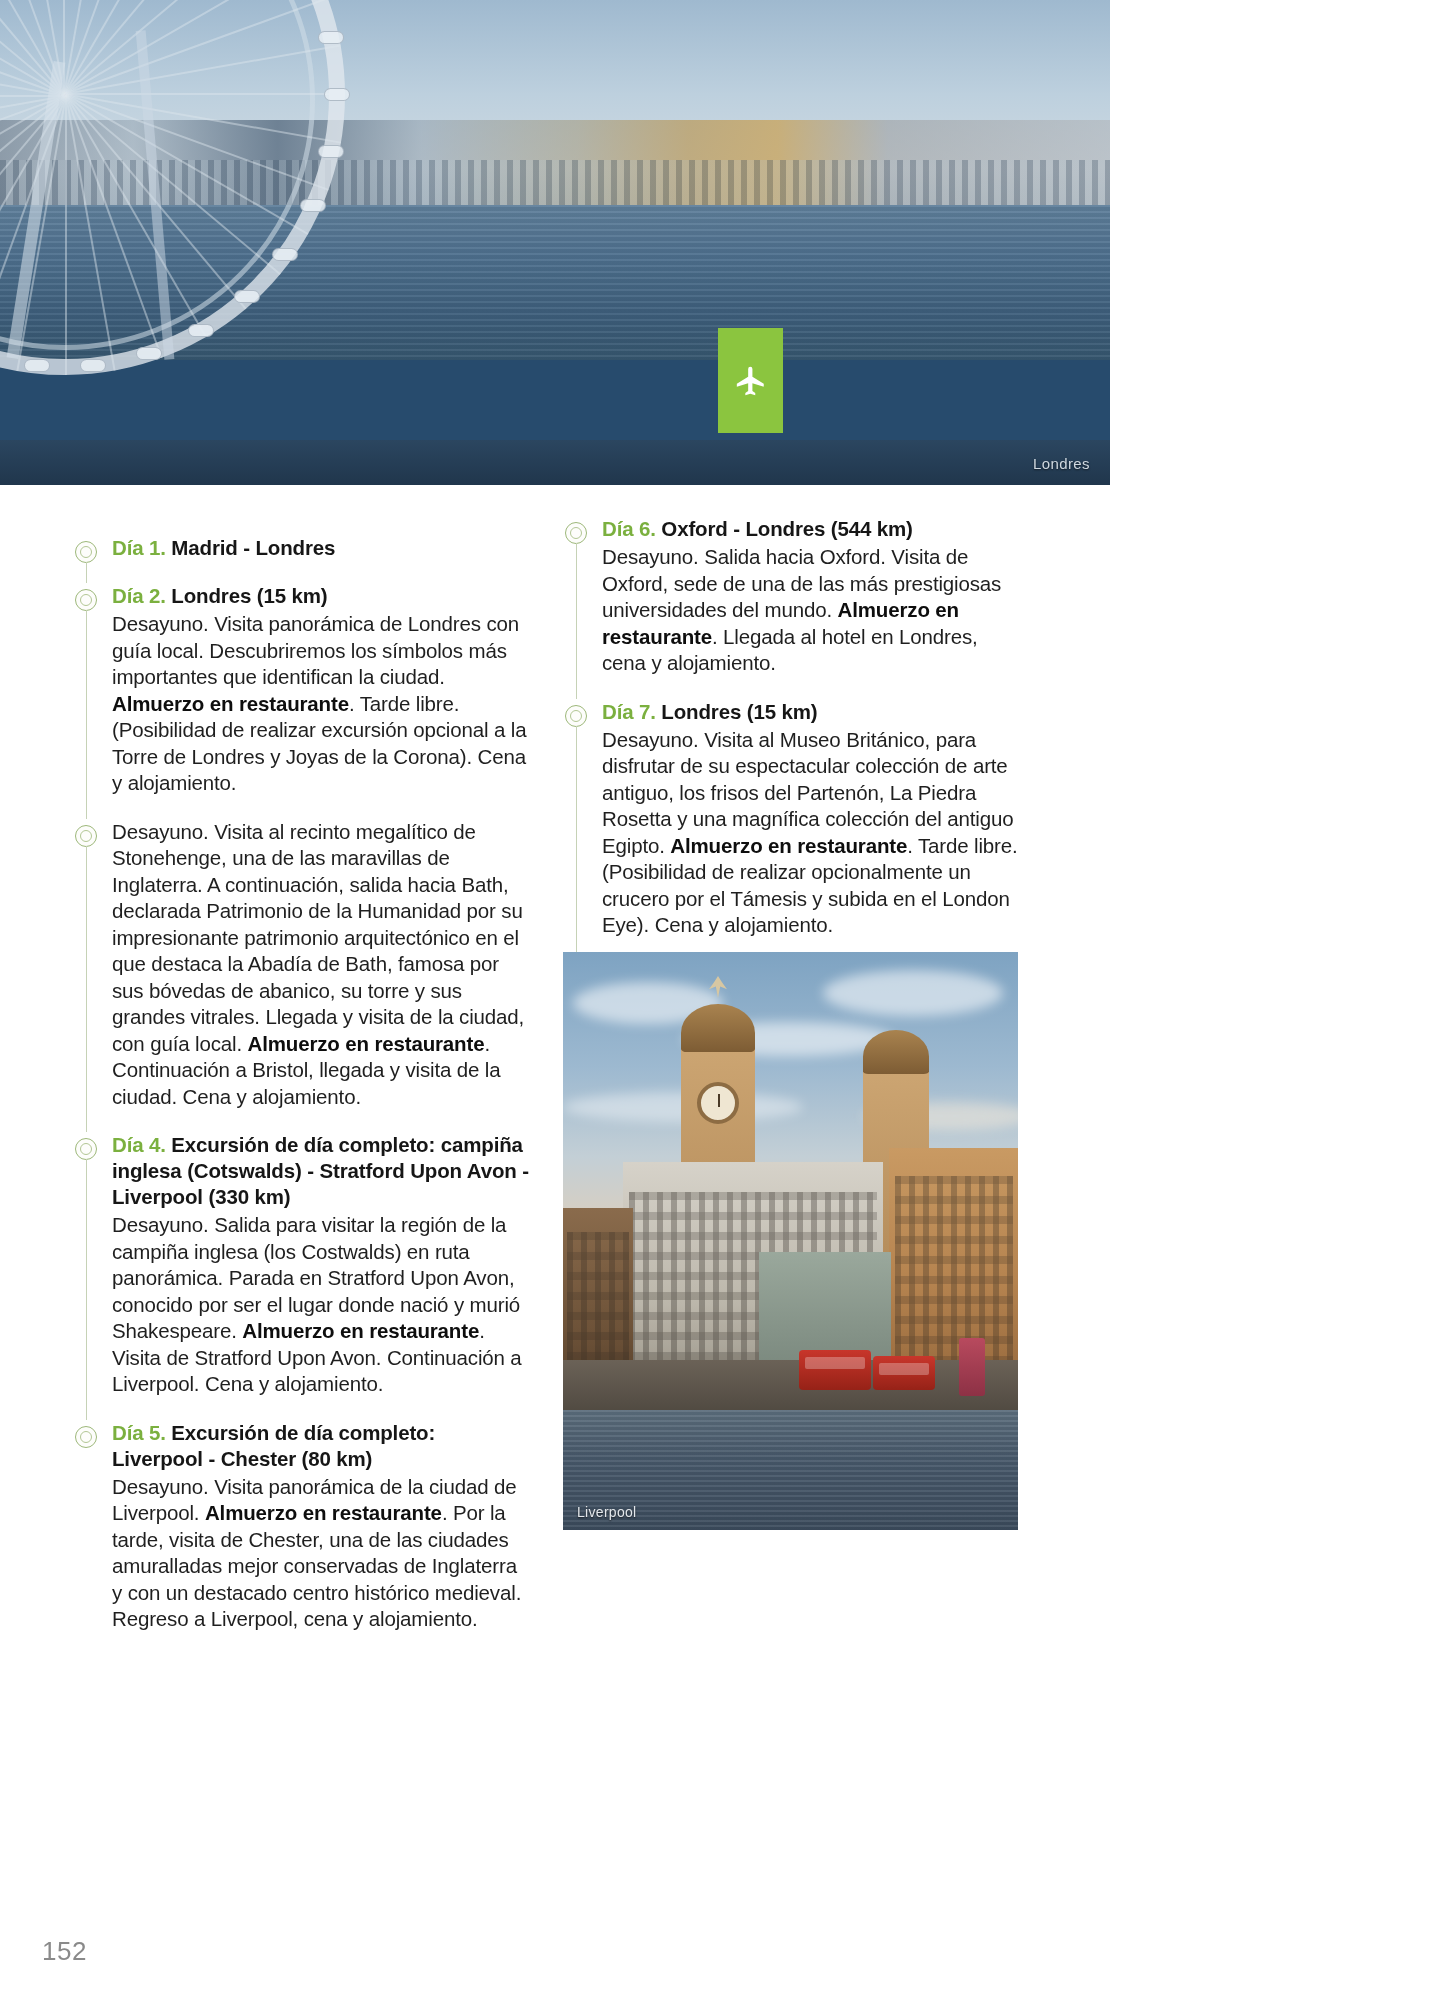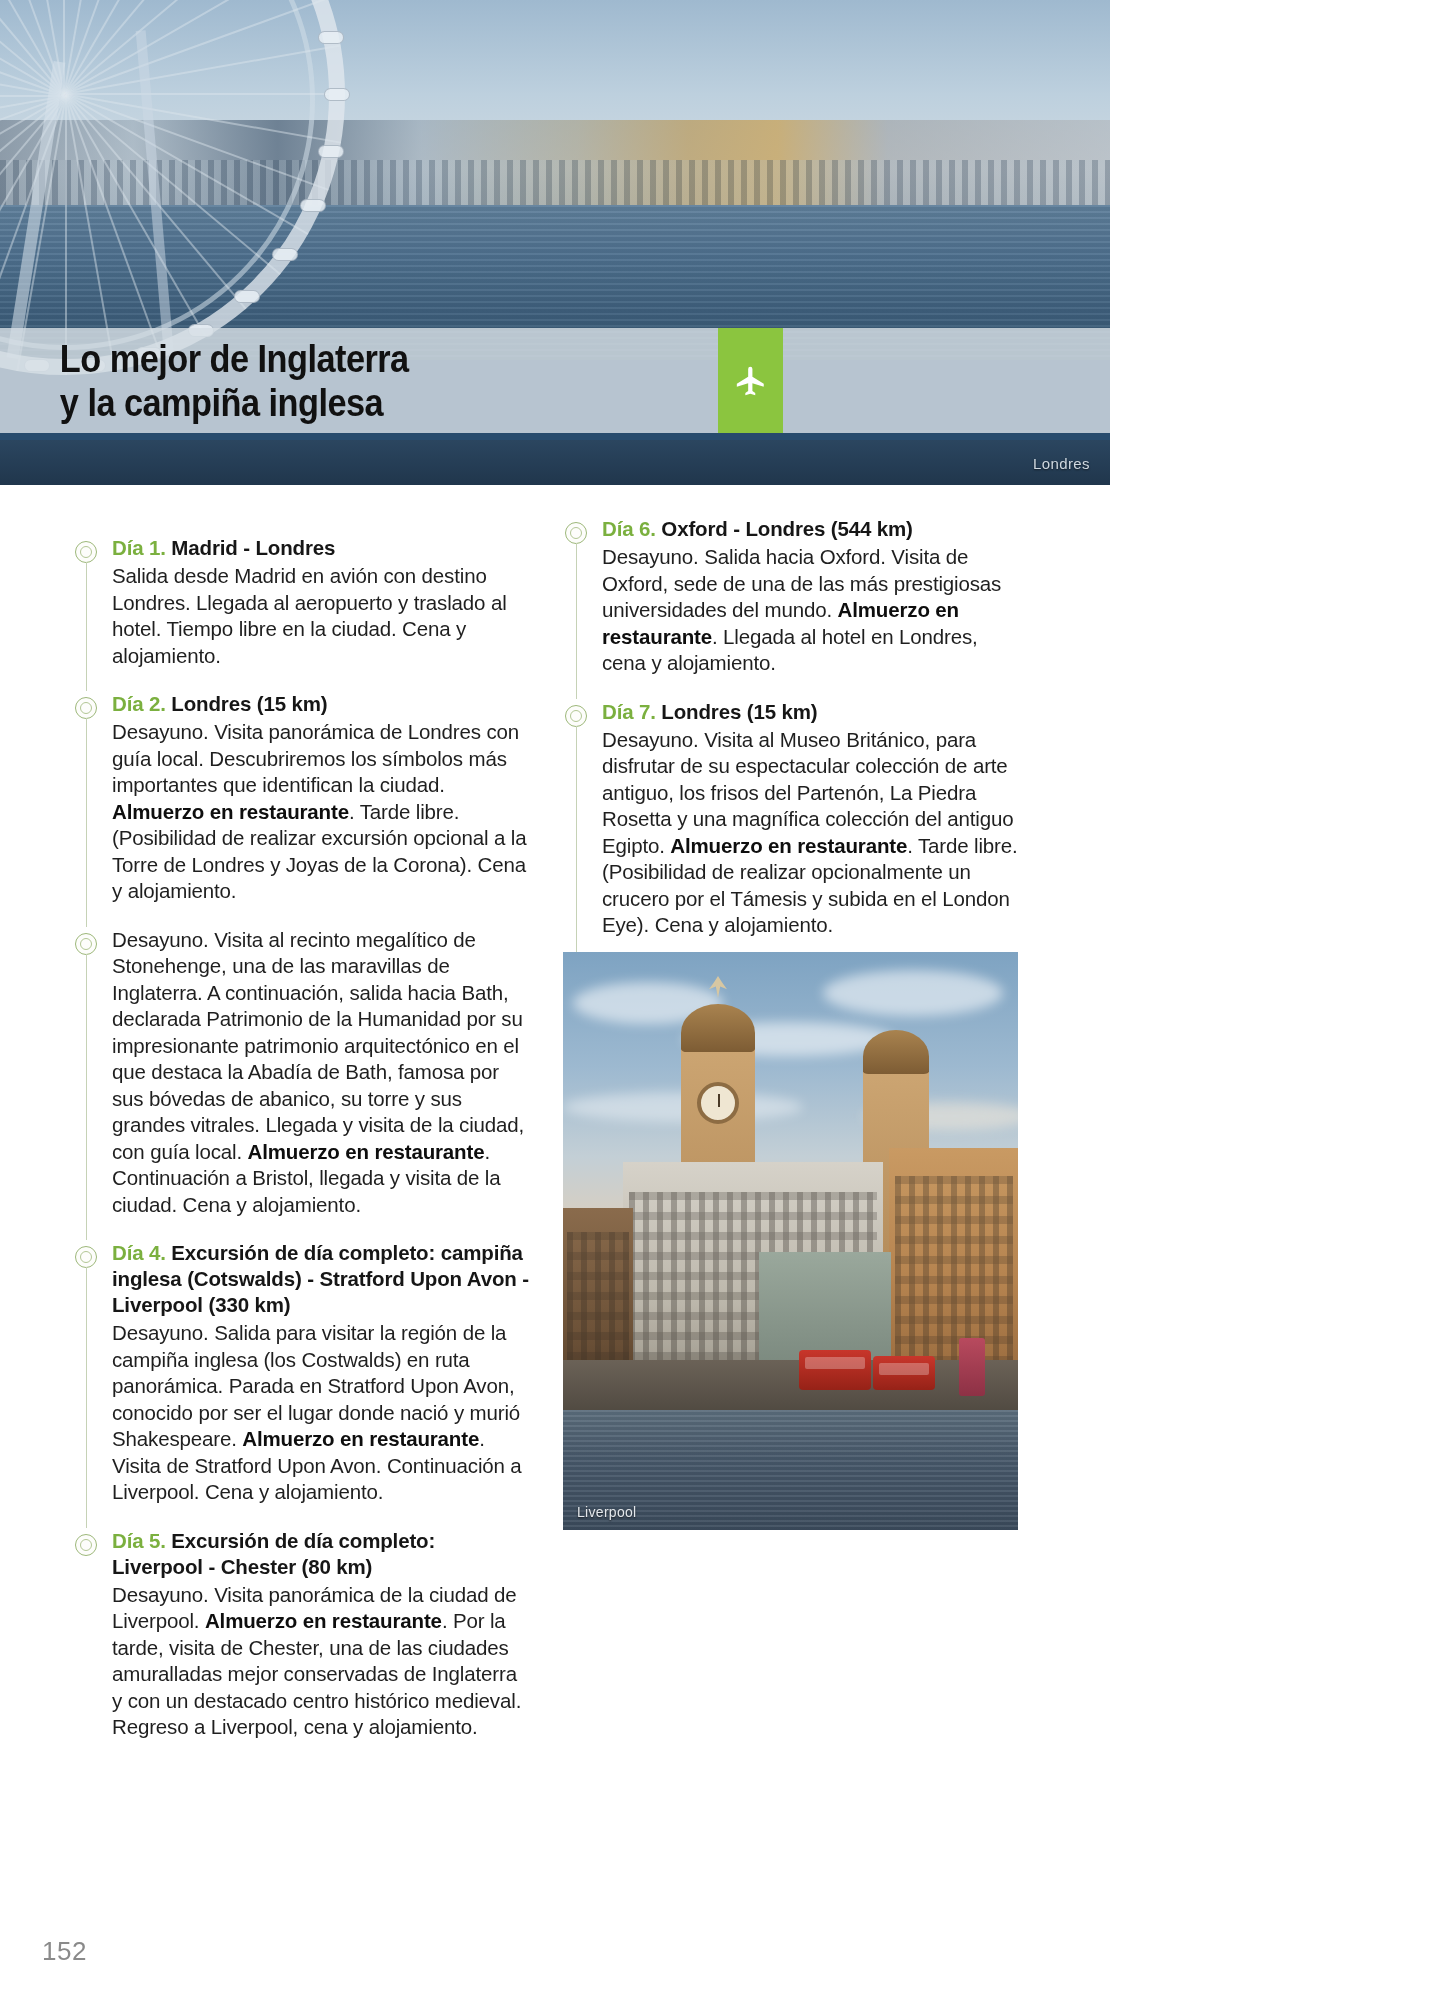--- a/index.html
+++ b/index.html
@@ -429,42 +429,37 @@
         <b style="left: 238.568px; top: 543.51px;"></b>
         <b style="left: 533.056px; top: 216.448px;"></b>
       </div>
     <div class="eye-pylon"></div>
     <div class="eye-pylon2"></div>
 
     <div class="hero-caption">Londres</div>
   </div>
   <div class="left-edge"></div>
 
-  <div class="title-banner">
-    <div class="title-text">Lo mejor de Inglaterra
-y la campiña inglesa</div>
-  </div>
 
   <div class="badge-plane">
     <svg viewBox="0 0 24 24">
       <path fill="#ffffff" d="M21 16v-2l-8-5V3.5A1.5 1.5 0 0 0 11.5 2 1.5 1.5 0 0 0 10 3.5V9l-8 5v2l8-2.5V19l-2 1.5V22l3.5-1 3.5 1v-1.5L13 19v-5.5L21 16z"></path>
     </svg>
   </div>
 
 
   <div class="content">
     <div class="col col-left" id="col-left">
         <div class="day">
           <div class="day-marker">
             <span class="ring"></span>
             <span class="ring2"></span>
           </div>
           <div class="day-line"></div>
           <div class="day-head"><span class="dayno">Día 1.</span><span> Madrid - Londres</span></div>
-          <div class="day-body">Salida desde Madrid en avión con destino Londres. Llegada al aeropuerto y traslado al hotel. Tiempo libre en la ciudad. Cena y alojamiento.</div>
         </div>
         <div class="day">
           <div class="day-marker">
             <span class="ring"></span>
             <span class="ring2"></span>
           </div>
           <div class="day-line"></div>
           <div class="day-head"><span class="dayno">Día 2.</span><span> Londres (15 km)</span></div>
           <div class="day-body">Desayuno. Visita panorámica de Londres con guía local. Descubriremos los símbolos más importantes que identifican la ciudad. <b>Almuerzo en restaurante</b>. Tarde libre. (Posibilidad de realizar excursión opcional a la Torre de Londres y Joyas de la Corona). Cena y alojamiento.</div>
         </div>

